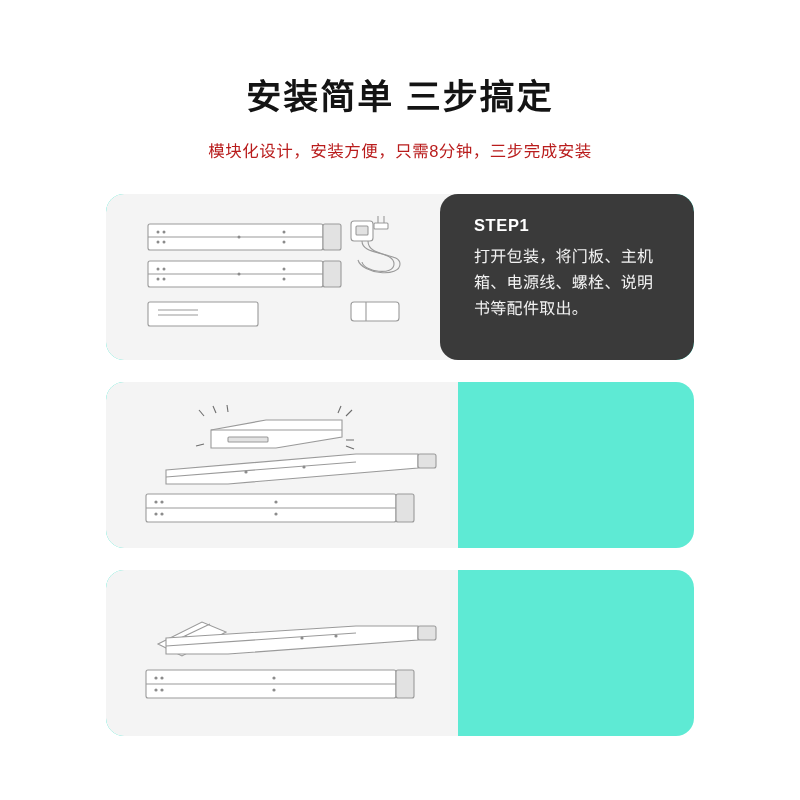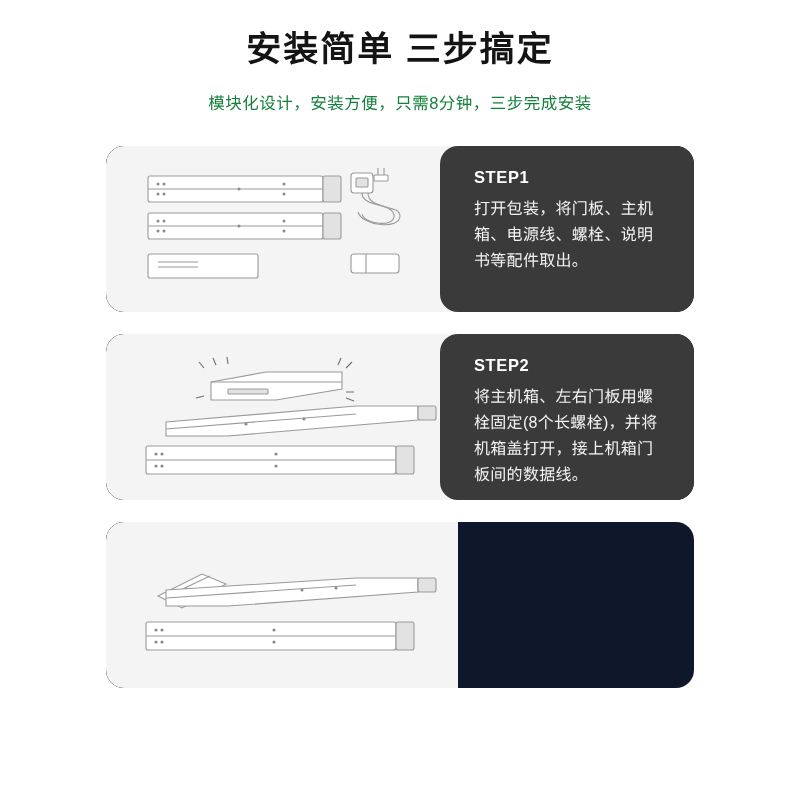--- a/index.html
+++ b/index.html
@@ -17,51 +17,51 @@
   .page {
     position: relative;
     width: 800px;
     height: 800px;
     box-sizing: border-box;
     padding: 0;
   }
   
   .header {
     text-align: center;
-    padding-top: 28px;
+    padding-top: 76px;
   }
   .main-title {
     font-size: 35px;
     font-weight: bold;
     letter-spacing: 2px;
     color: #141414;
     line-height: 1.2;
   }
   .sub-title {
     margin-top: 20px;
     font-size: 16.5px;
-    color: #15803d;
+    color: #b91c1c;
     letter-spacing: 0.5px;
   }
   
   .steps {
     margin-top: 32px;
     display: flex;
     flex-direction: column;
     gap: 22px;
     align-items: center;
   }
   .step-card {
     position: relative;
     width: 588px;
     height: 166px;
     display: flex;
     border-radius: 18px;
     overflow: hidden;
-    background: #0f172a;
+    background: #5eead4;
     justify-content: space-between;
   }
   .step-illustration {
     position: relative;
     width: 352px;
     height: 100%;
     background: #f4f4f4;
     border-radius: 18px 0 0 18px;
     flex: none;
   }
@@ -222,24 +222,20 @@
             <line class="ln" x1="40" y1="126" x2="290" y2="126"></line>
             <circle class="dot" cx="50" cy="120" r="1.6"></circle>
             <circle class="dot" cx="56" cy="120" r="1.6"></circle>
             <circle class="dot" cx="50" cy="132" r="1.6"></circle>
             <circle class="dot" cx="56" cy="132" r="1.6"></circle>
             <circle class="dot" cx="170" cy="120" r="1.6"></circle>
             <circle class="dot" cx="170" cy="132" r="1.6"></circle>
           </g>
         </svg>
       </div>
-      <div class="step-text-panel">
-        <div class="step-label">STEP2</div>
-        <div class="step-desc">将主机箱、左右门板用螺栓固定(8个长螺栓)，并将机箱盖打开，接上机箱门板间的数据线。</div>
-      </div>
     </div>
 
     <div class="step-card">
       <div class="step-illustration">
         <svg class="ill-svg" viewBox="0 0 352 166" xmlns="http://www.w3.org/2000/svg">
 
           <g>
             <polygon class="fillw" points="52,74 96,52 120,62 76,86"></polygon>
             <line class="ln" x1="62" y1="74" x2="104" y2="54"></line>
             <circle class="dot" cx="70" cy="72" r="1.5"></circle>

